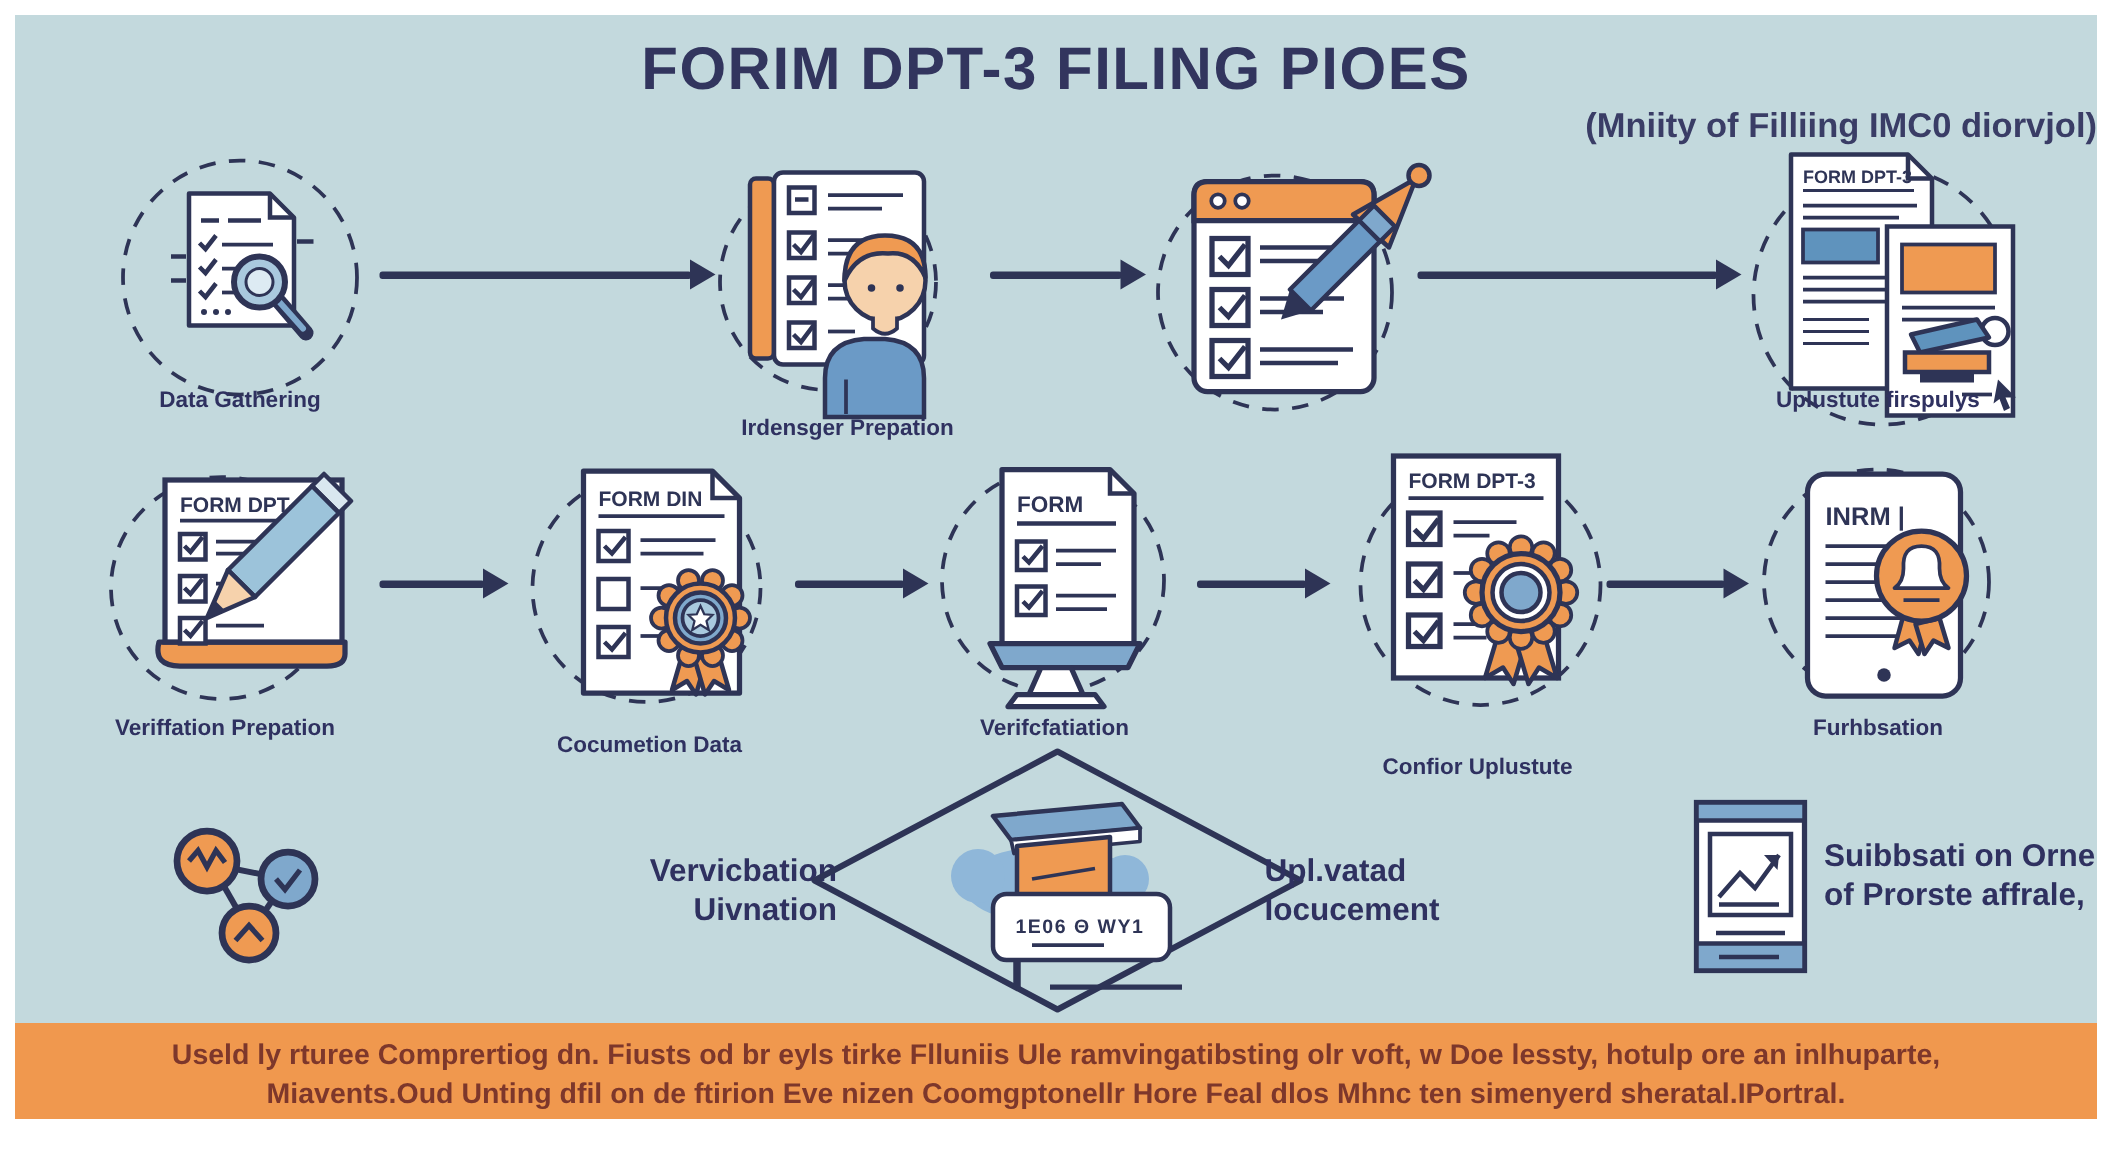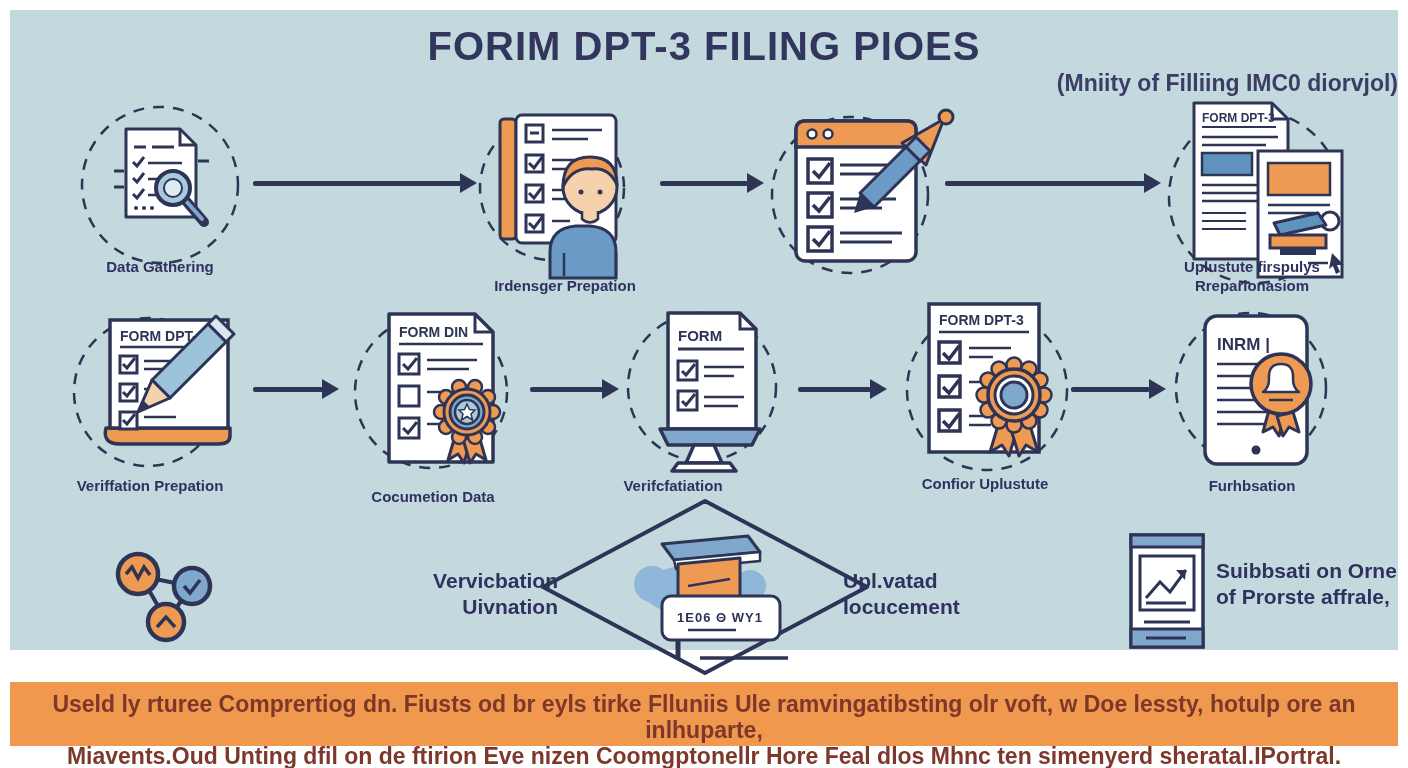--- a/index.html
+++ b/index.html
@@ -1,30 +1,30 @@
 <!DOCTYPE html>
 <html><head>
 <meta charset="utf-8">
 <style>
   html,body{margin:0;padding:0}
   body{width:1408px;height:768px;background:#ffffff;position:relative;overflow:hidden;
        font-family:"Liberation Sans",sans-serif;color:#2f3160}
-  .canvas{position:absolute;left:10px;top:10px;width:1388px;height:640px;background:#c3d9dd}
+  .canvas{position:absolute;left:10px;top:10px;width:1388px;height:736px;background:#c3d9dd}
   .abs{position:absolute}
   .title{width:100%;text-align:center;font-size:40px;font-weight:800;letter-spacing:1px;color:#32355e}
   .subtitle{width:100%;text-align:right;font-size:23px;font-weight:700;color:#3a3d66}
   .step-label{text-align:center;font-size:15px;font-weight:700;color:#2f3160;line-height:1.25}
   .arrow{position:absolute;height:5px;background:#2e3456;border-radius:2px}
   .arrow::after{content:"";position:absolute;right:-16px;top:-8px;width:0;height:0;
      border-left:17px solid #2e3456;border-top:10px solid transparent;border-bottom:10px solid transparent}
   .side-text{font-size:21px;font-weight:700;color:#2f3160;line-height:1.22}
   .side-text span{display:block}
   .right-align{text-align:right}
   .footer{position:absolute;left:0;top:672px;width:100%;height:64px;background:#f0984e}
-  .footer-inner{padding-top:9px;text-align:center;font-size:23px;font-weight:600;
+  .footer-inner{padding-top:9px;text-align:center;font-size:19px;font-weight:600;
       color:#7d372b;line-height:26px}
   svg{overflow:visible}
   svg text{font-family:"Liberation Sans",sans-serif;font-weight:700;fill:#2e3456}
 </style>
 </head>
 <body>
 
 <div class="canvas">
 
   <div class="abs title" style="top:14px">FORIM DPT-3 FILING PIOES</div>
@@ -137,21 +137,20 @@
     <line x1="118" y1="118" x2="168" y2="118" stroke="#2e3456" stroke-width="2.5"></line>
     <circle cx="180" cy="126" r="9" fill="#fff" stroke="#2e3456" stroke-width="3"></circle>
     <path d="M124 128 l44-10 8 12 -46 10 z" fill="#5f93bd" stroke="#2e3456" stroke-width="3" stroke-linejoin="round"></path>
     <path d="M120 140 h56 v13 h-56 z" fill="#ef9a52" stroke="#2e3456" stroke-width="3"></path>
     <rect x="130" y="153" width="36" height="7" fill="#2e3456"></rect>
     <line x1="158" y1="168" x2="178" y2="168" stroke="#2e3456" stroke-width="2.5"></line>
     <polygon points="182,158 194,170 187,170 190,177 186,179 183,171 179,174" fill="#2e3456"></polygon>
   </svg>
   <div class="abs step-label" style="left:1112px;top:248px;width:260px">
     <span style="display:block">Uplustute firspulys</span>
-    <span style="display:block">Rreparionasiom</span>
   </div>
 
   <svg class="abs" style="left:48px;top:298px" width="185" height="165" viewBox="0 0 185 165">
     <circle cx="90" cy="84" r="74" fill="none" stroke="#2e3456" stroke-width="2.5" stroke-dasharray="11 9"></circle>
     <path d="M48 120 q-4 16 14 16 h98 q12 0 12-8 v-8 z" fill="#ef9a52" stroke="#2e3456" stroke-width="3.5" stroke-linejoin="round"></path>
     <rect x="52" y="12" width="118" height="108" fill="#fff" stroke="#2e3456" stroke-width="3.5"></rect>
     <text x="62" y="33" font-size="14">FORM DPT-3</text>
     <line x1="62" y1="39" x2="160" y2="39" stroke="#2e3456" stroke-width="2.5"></line>
     <rect x="62" y="48" width="17" height="17" fill="#fff" stroke="#2e3456" stroke-width="3"></rect>
     <path d="M65 56 l4 4 8-10" fill="none" stroke="#2e3456" stroke-width="3"></path>
@@ -222,21 +221,21 @@
     <line x1="88" y1="62" x2="128" y2="62" stroke="#2e3456" stroke-width="2.5"></line>
     <line x1="88" y1="71" x2="118" y2="71" stroke="#2e3456" stroke-width="2.5"></line>
     <rect x="62" y="86" width="19" height="19" fill="#fff" stroke="#2e3456" stroke-width="3"></rect>
     <path d="M66 96 l4 4 9-11" fill="none" stroke="#2e3456" stroke-width="3"></path>
     <line x1="88" y1="92" x2="128" y2="92" stroke="#2e3456" stroke-width="2.5"></line>
     <line x1="88" y1="101" x2="122" y2="101" stroke="#2e3456" stroke-width="2.5"></line>
     <path d="M44 124 h100 l-8 16 H52 z" fill="#7fa8cc" stroke="#2e3456" stroke-width="3.5" stroke-linejoin="round"></path>
     <path d="M78 140 h20 l8 18 H70 z" fill="#fff" stroke="#2e3456" stroke-width="3.5" stroke-linejoin="round"></path>
     <path d="M62 158 h52 l6 8 H56 z" fill="#fff" stroke="#2e3456" stroke-width="3.5" stroke-linejoin="round"></path>
   </svg>
-  <div class="abs step-label" style="left:533px;top:467px;width:260px">Verifcfatiation</div>
+  <div class="abs step-label" style="left:563px;top:467px;width:260px">Verifcfatiation</div>
 
   <div class="arrow" style="left:788px;top:377px;width:73px"></div>
 
   <svg class="abs" style="left:883px;top:288px" width="185" height="175" viewBox="0 0 185 175">
     <circle cx="94" cy="92" r="80" fill="none" stroke="#2e3456" stroke-width="2.5" stroke-dasharray="11 9"></circle>
     <rect x="36" y="6" width="110" height="148" fill="#fff" stroke="#2e3456" stroke-width="3.5"></rect>
     <text x="46" y="27" font-size="14">FORM DPT-3</text>
     <line x1="46" y1="34" x2="136" y2="34" stroke="#2e3456" stroke-width="2.5"></line>
     <rect x="46" y="44" width="21" height="21" fill="#fff" stroke="#2e3456" stroke-width="3.5"></rect>
     <path d="M50 55 l6 6 10-13" fill="none" stroke="#2e3456" stroke-width="3.5"></path>
@@ -262,21 +261,21 @@
       <circle cx="95" cy="82" r="7.5" fill="#ef9a52" stroke="#2e3456" stroke-width="2.5"></circle>
       <circle cx="106" cy="71" r="7.5" fill="#ef9a52" stroke="#2e3456" stroke-width="2.5"></circle>
       <circle cx="121" cy="67" r="7.5" fill="#ef9a52" stroke="#2e3456" stroke-width="2.5"></circle>
       <circle cx="136" cy="71" r="7.5" fill="#ef9a52" stroke="#2e3456" stroke-width="2.5"></circle>
       <circle cx="147" cy="82" r="7.5" fill="#ef9a52" stroke="#2e3456" stroke-width="2.5"></circle>
       <circle cx="121" cy="97" r="26" fill="#ef9a52" stroke="#2e3456" stroke-width="3.5"></circle>
       <circle cx="121" cy="97" r="19" fill="#fff" stroke="#2e3456" stroke-width="3"></circle>
       <circle cx="121" cy="97" r="13" fill="#7fa8cc" stroke="#2e3456" stroke-width="3"></circle>
     </g>
   </svg>
-  <div class="abs step-label" style="left:845px;top:465px;width:260px">Confior Uplustute</div>
+  <div class="abs step-label" style="left:845px;top:493px;width:260px">Confior Uplustute</div>
 
   <div class="arrow" style="left:1061px;top:377px;width:79px"></div>
 
   <svg class="abs" style="left:1155px;top:298px" width="175" height="165" viewBox="0 0 175 165">
     <circle cx="86" cy="80" r="75" fill="none" stroke="#2e3456" stroke-width="2.5" stroke-dasharray="11 9"></circle>
     <rect x="40" y="8" width="102" height="148" rx="12" fill="#fff" stroke="#2e3456" stroke-width="3.5"></rect>
     <text x="52" y="42" font-size="17">INRM |</text>
     <line x1="52" y1="56" x2="126" y2="56" stroke="#2e3456" stroke-width="2.5"></line>
     <line x1="52" y1="68" x2="118" y2="68" stroke="#2e3456" stroke-width="2.5"></line>
     <line x1="52" y1="80" x2="126" y2="80" stroke="#2e3456" stroke-width="2.5"></line>

